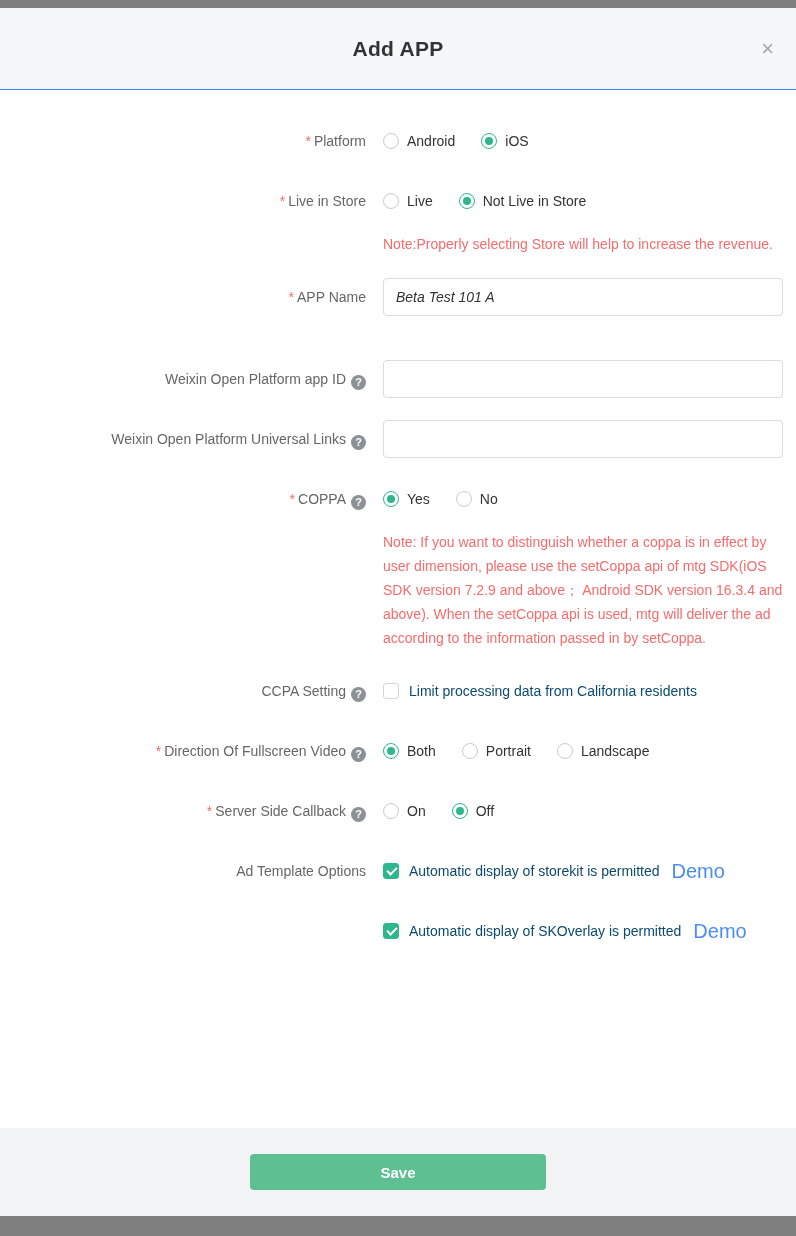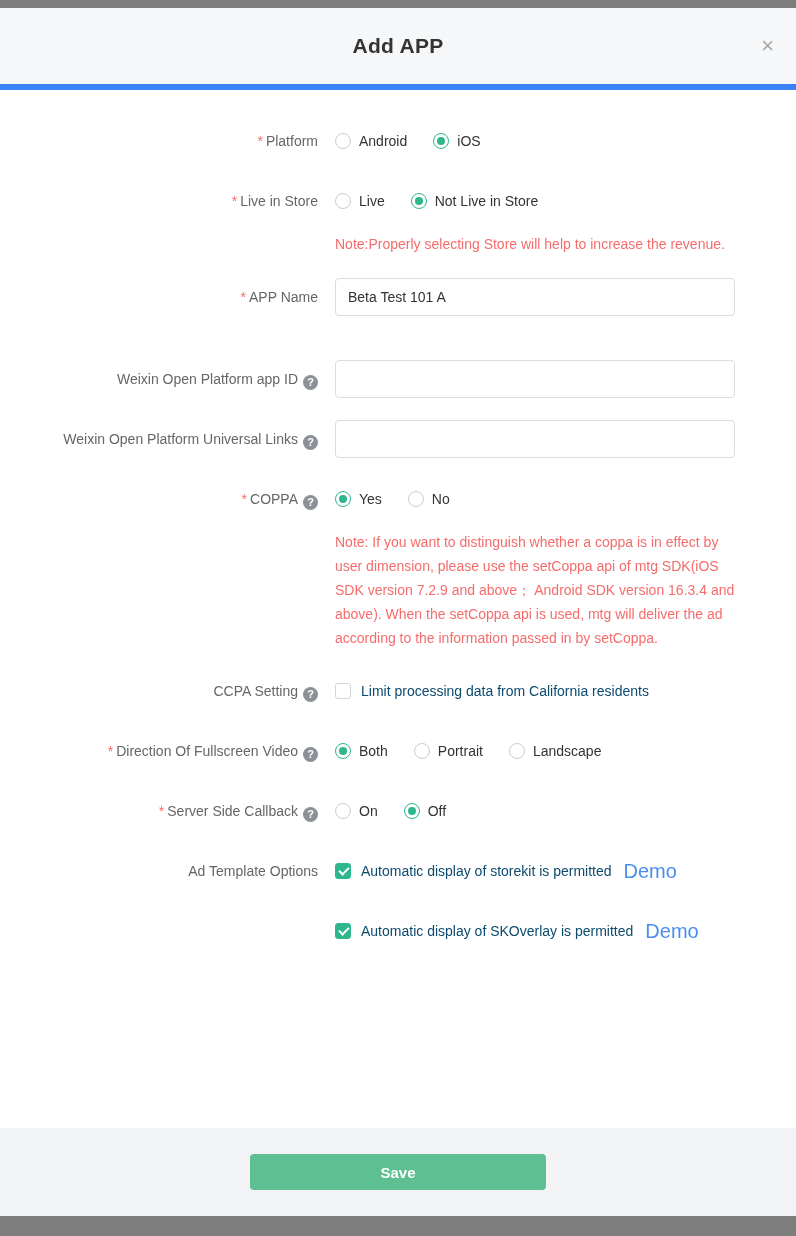--- a/index.html
+++ b/index.html
@@ -28,21 +28,21 @@
     height: 1208px;
     background: #ffffff;
     display: flex;
     flex-direction: column;
   }
   .modal-header {
     position: relative;
     height: 82px;
     flex: none;
     background: #f6f7f8;
-    border-bottom: 6px solid #3b82f6;
+    border-bottom: 1px solid #3b82f6;
     display: flex;
     align-items: center;
     justify-content: center;
   }
   .modal-title {
     font-size: 21px;
     font-weight: 700;
     color: #333;
     letter-spacing: 0.3px;
   }
@@ -63,20 +63,21 @@
   }
   .row { display: flex; margin-bottom: 22px; }
   .row-label {
     flex: none;
     width: 318px;
     text-align: right;
     font-size: 14px;
     color: #666;
     line-height: 38px;
     white-space: nowrap;
+    margin-left: 48px;
   }
   .row-label .star { color: var(--danger); margin-right: 3px; }
   .row-controls { margin-left: 17px; width: 400px; }
   .control-line { min-height: 38px; display: flex; align-items: center; }
 
   .radio { display: inline-flex; align-items: center; margin-right: 26px; cursor: pointer; }
   .radio-circle {
     width: 16px; height: 16px; flex: none;
     border: 1px solid #c9ccd1;
     border-radius: 50%;
@@ -106,20 +107,21 @@
   .text-input {
     width: 400px; height: 38px;
     border: 1px solid #d9dce1;
     border-radius: 4px;
     padding: 0 12px;
     font-size: 14px;
     color: #333;
     outline: none;
     font-family: "Liberation Sans", sans-serif;
     background: #fff;
+    font-style: italic;
   }
   .text-input::placeholder { color: #bfc4cc; }
 
   .select {
     width: 400px; height: 38px;
     border: 1px solid #d9dce1;
     border-radius: 4px;
     position: relative;
     display: flex;
     align-items: center;

